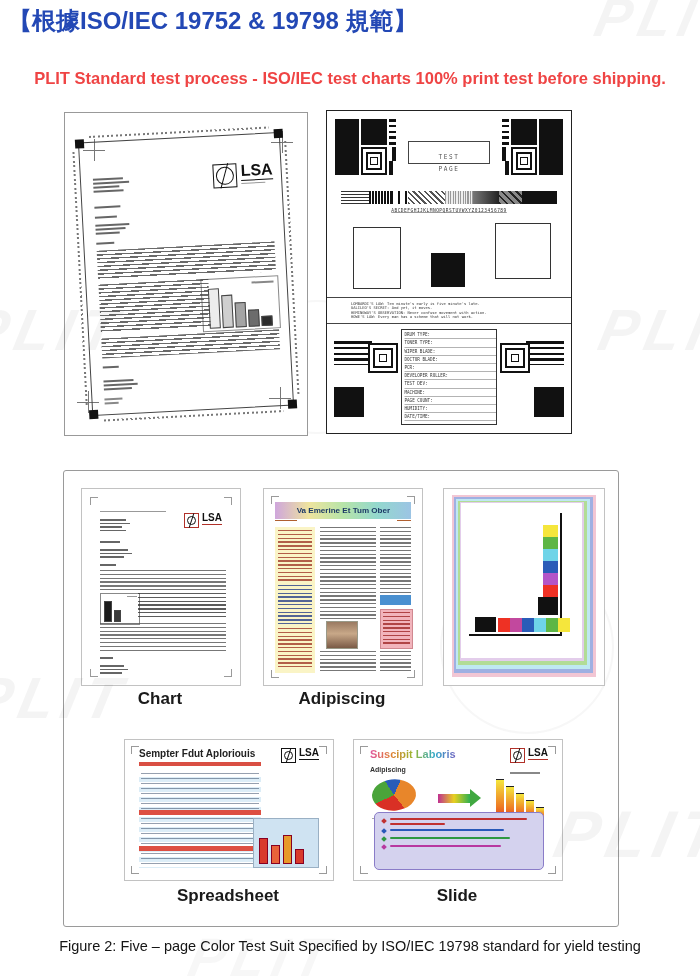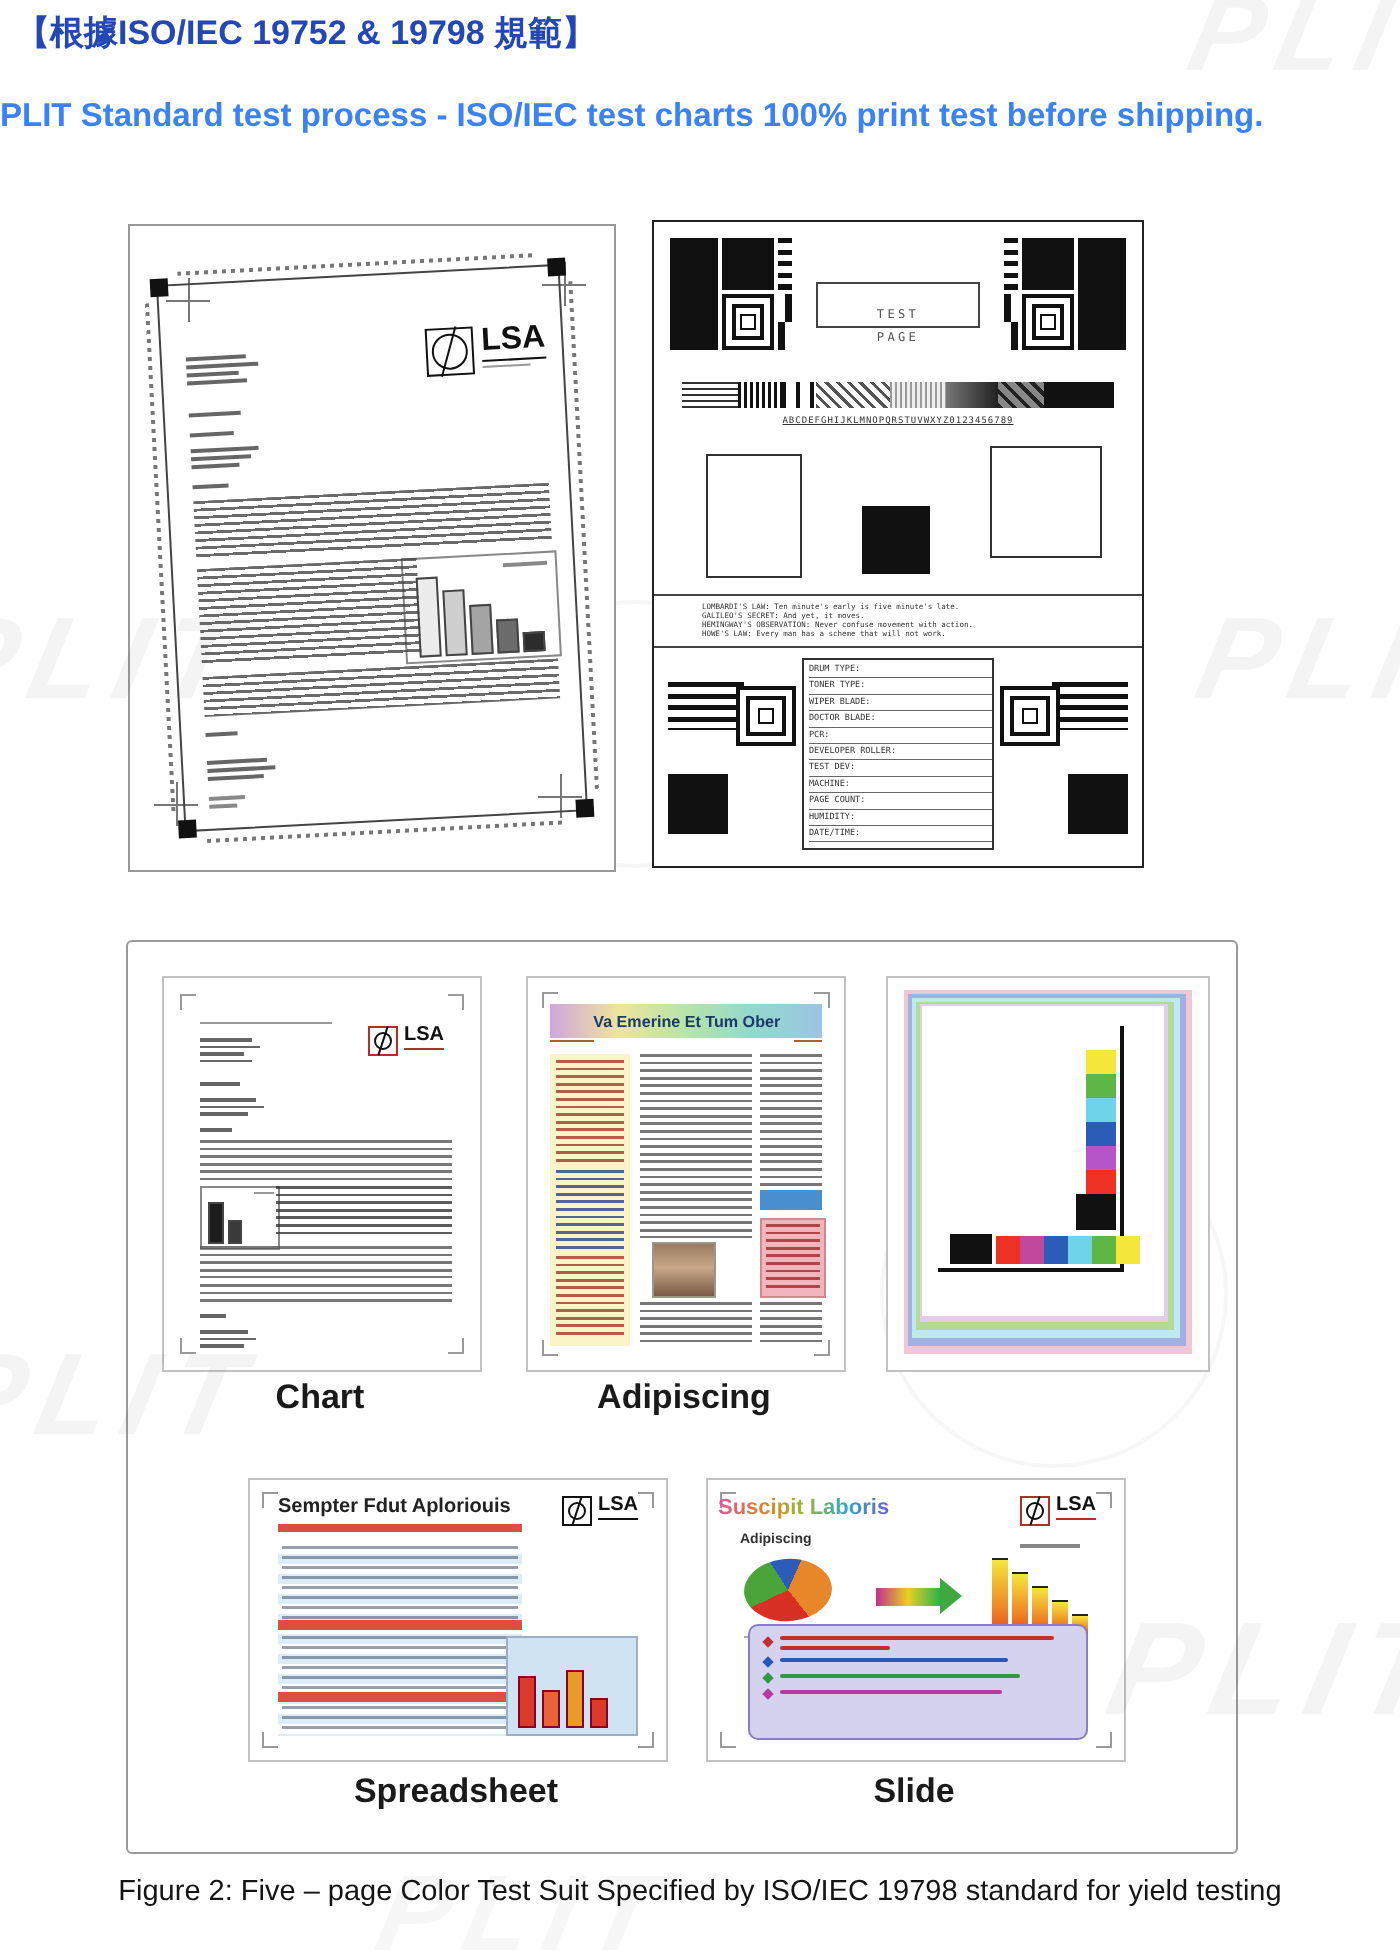--- a/index.html
+++ b/index.html
@@ -5,24 +5,24 @@
   html,body{margin:0;padding:0;background:#fff;}
   .canvas{position:relative;width:700px;height:980px;background:#fff;overflow:hidden;
           font-family:"Liberation Sans",sans-serif;}
 
   
   .wm{position:absolute;font-weight:800;font-style:italic;letter-spacing:7px;
       color:rgba(60,60,60,.06);z-index:3;pointer-events:none;transform:skewX(-12deg);}
   .swoosh{position:absolute;border:2px solid rgba(60,60,60,.04);border-radius:50%;z-index:0;}
 
   
-  .h-zh1{position:absolute;left:8px;top:5px;font-size:17px;font-weight:bold;color:#2348b5;z-index:2;}
+  .h-zh1{position:absolute;left:8px;top:5px;font-size:24px;font-weight:bold;color:#2348b5;z-index:2;}
   .h-zh2{position:absolute;left:64px;top:29px;font-size:19px;color:#3166bb;z-index:2;}
-  .h-en {position:absolute;left:0;right:0;top:49px;text-align:left;font-size:16.5px;
-         font-weight:bold;color:#3b82f6;z-index:2;}
+  .h-en {position:absolute;left:0;right:0;top:69px;text-align:center;font-size:16.5px;
+         font-weight:bold;color:#ef4444;z-index:2;}
 
   
   .pagecard{position:absolute;background:#fff;z-index:2;}
   .tl{background:repeating-linear-gradient(180deg,currentColor 0 1.4px,transparent 1.4px 3.8px);opacity:.8;}
   .bar{position:absolute;background:#666;}
   .crop{position:absolute;width:7px;height:7px;border:0 solid #9a9a9a;}
   .crop.tl2{border-top-width:1px;border-left-width:1px;}
   .crop.tr2{border-top-width:1px;border-right-width:1px;}
   .crop.bl2{border-bottom-width:1px;border-left-width:1px;}
   .crop.br2{border-bottom-width:1px;border-right-width:1px;}
@@ -407,21 +407,21 @@
         <i style="height:13px;background:#d93a2c;"></i>
       </div>
     </div>
     <div class="tlabel" style="left:60px;top:415px;width:208px;">Spreadsheet</div>
 
     <div class="thumb" style="left:289px;top:268px;width:208px;height:140px;">
       <div class="crop tl2" style="left:6px;top:6px;"></div>
       <div class="crop tr2" style="right:6px;top:6px;"></div>
       <div class="crop bl2" style="left:6px;bottom:6px;"></div>
       <div class="crop br2" style="right:6px;bottom:6px;"></div>
-      <div class="rainbowtxt" style="position:absolute;left:5px;top:8px;font-size:11px;white-space:nowrap;">Suscipit Laboris</div>
+      <div class="rainbowtxt" style="position:absolute;left:16px;top:8px;font-size:11px;white-space:nowrap;">Suscipit Laboris</div>
       <div style="position:absolute;right:14px;top:8px;display:flex;gap:3px;align-items:flex-start;">
         <div class="globe" style="width:13px;height:13px;border-color:#b03028;"></div>
         <div>
           <div class="lsa-word" style="font-size:10px;">LSA</div>
           <div style="height:1.2px;background:#b03028;margin-top:.5px;"></div>
         </div>
       </div>
       <div style="position:absolute;left:16px;top:26px;font-size:10px;font-weight:bold;color:#333;transform:scale(.7);transform-origin:0 0;">Adipiscing</div>
       <div class="pie" style="left:18px;top:36px;width:44px;height:38px;"></div>
       <div class="bar" style="left:18px;top:78px;width:52px;height:1px;background:#aaa;"></div>

